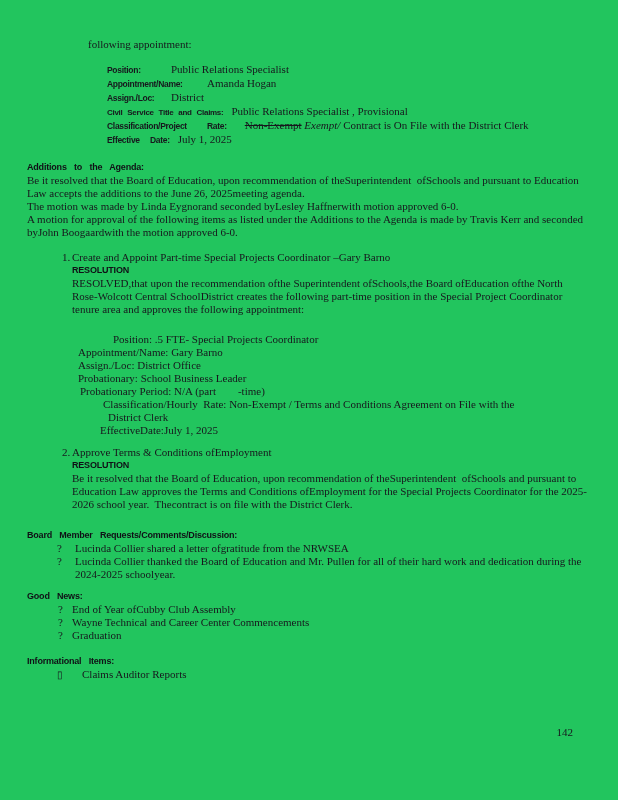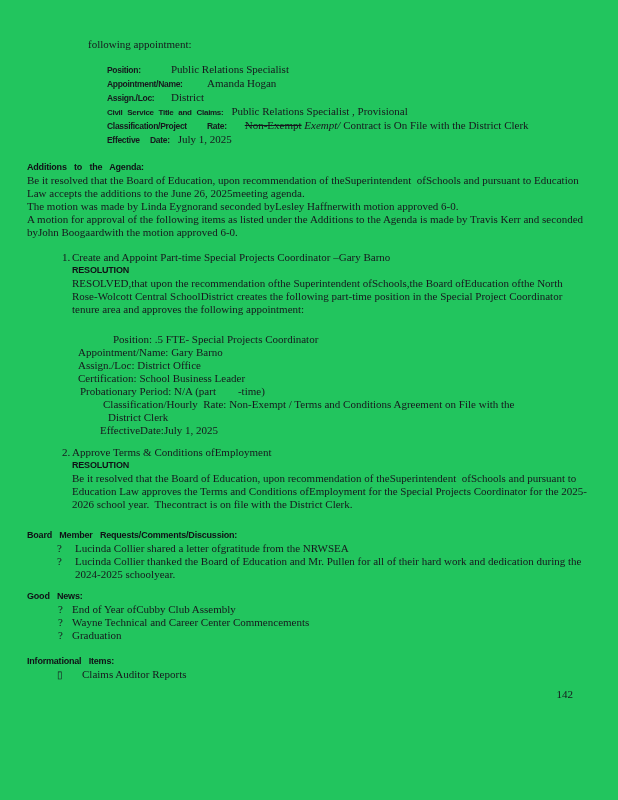--- a/index.html
+++ b/index.html
@@ -67,21 +67,21 @@
   .bullet{display:flex;}
   .bullet .bglyph{flex:none;}
   .b-board{margin-left:30px;}
   .b-board .bglyph{width:18px;}
   .b-good{margin-left:31px;}
   .b-good .bglyph{width:14px;}
   .b-info{margin-left:30px;}
   .b-info .bglyph{width:25px;font-size:10px;}
   .btext{flex:1;white-space:pre-wrap;}
   
-  .pagenum{position:absolute;top:688px;right:45px;}
+  .pagenum{position:absolute;top:726px;right:45px;}
 </style>
 </head>
 <body>
 
 <div class="page">
 
   <div class="lead">following appointment:</div>
 
   <div class="fields">
     <div class="frow">
@@ -114,21 +114,21 @@
   <div class="item mt12">
     <span class="num">1.</span>
     <div class="ibody">
       <div class="ititle">Create and Appoint Part-time Special Projects Coordinator –Gary Barno</div>
       <div class="h">RESOLUTION</div>
       <div class="ipara">RESOLVED,that upon the recommendation ofthe Superintendent ofSchools,the Board ofEducation ofthe North Rose-Wolcott Central SchoolDistrict creates the following part-time position in the Special Project Coordinator tenure area and approves the following appointment:</div>
       <div class="details">
         <div class="dline ind-a">Position: .5 FTE- Special Projects Coordinator</div>
         <div class="dline ind-b">Appointment/Name: Gary Barno</div>
         <div class="dline ind-b">Assign./Loc: District Office</div>
-        <div class="dline ind-b">Certification: School Business Leader</div>
+        <div class="dline ind-b">Probationary: School Business Leader</div>
         <div class="dline ind-b2">Probationary Period: N/A (part        -time)</div>
         <div class="dline ind-c">Classification/Hourly  Rate: Non-Exempt / Terms and Conditions Agreement on File with the</div>
         <div class="dline ind-d">District Clerk</div>
         <div class="dline ind-e">EffectiveDate:July 1, 2025</div>
       </div>
     </div>
   </div>
 
   <div class="item mt9">
     <span class="num">2.</span>

